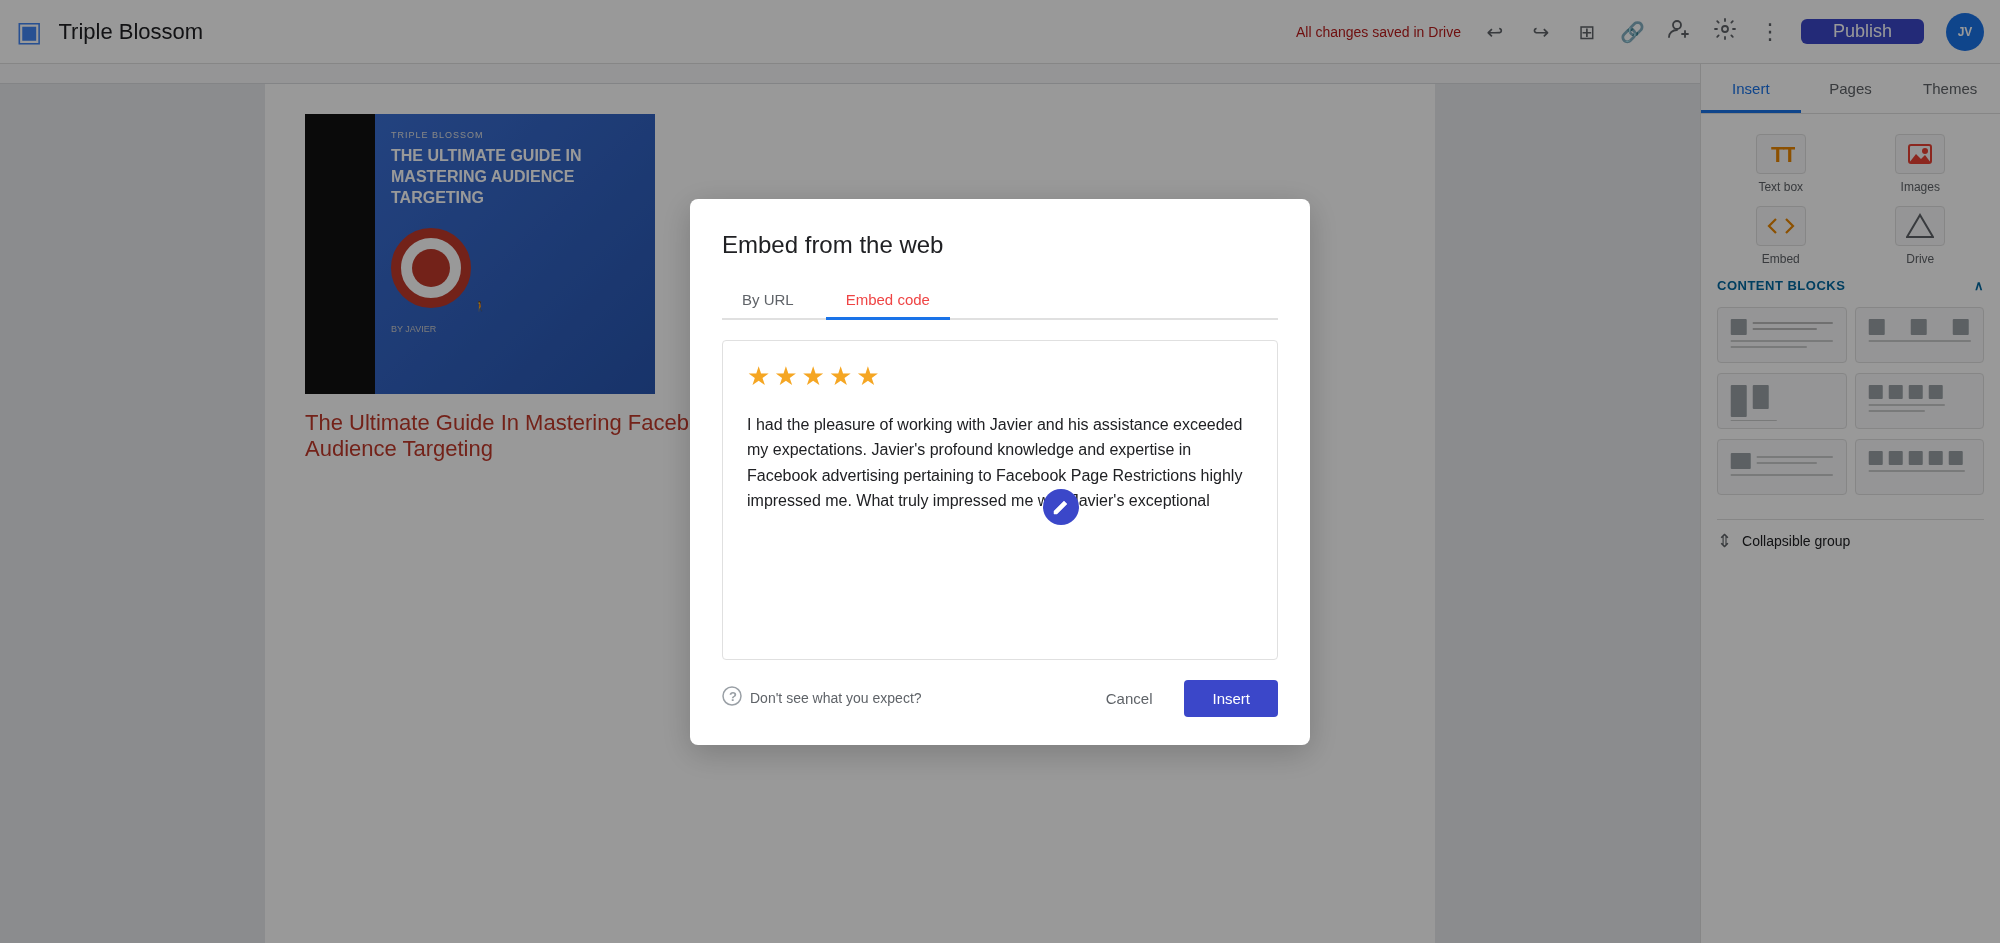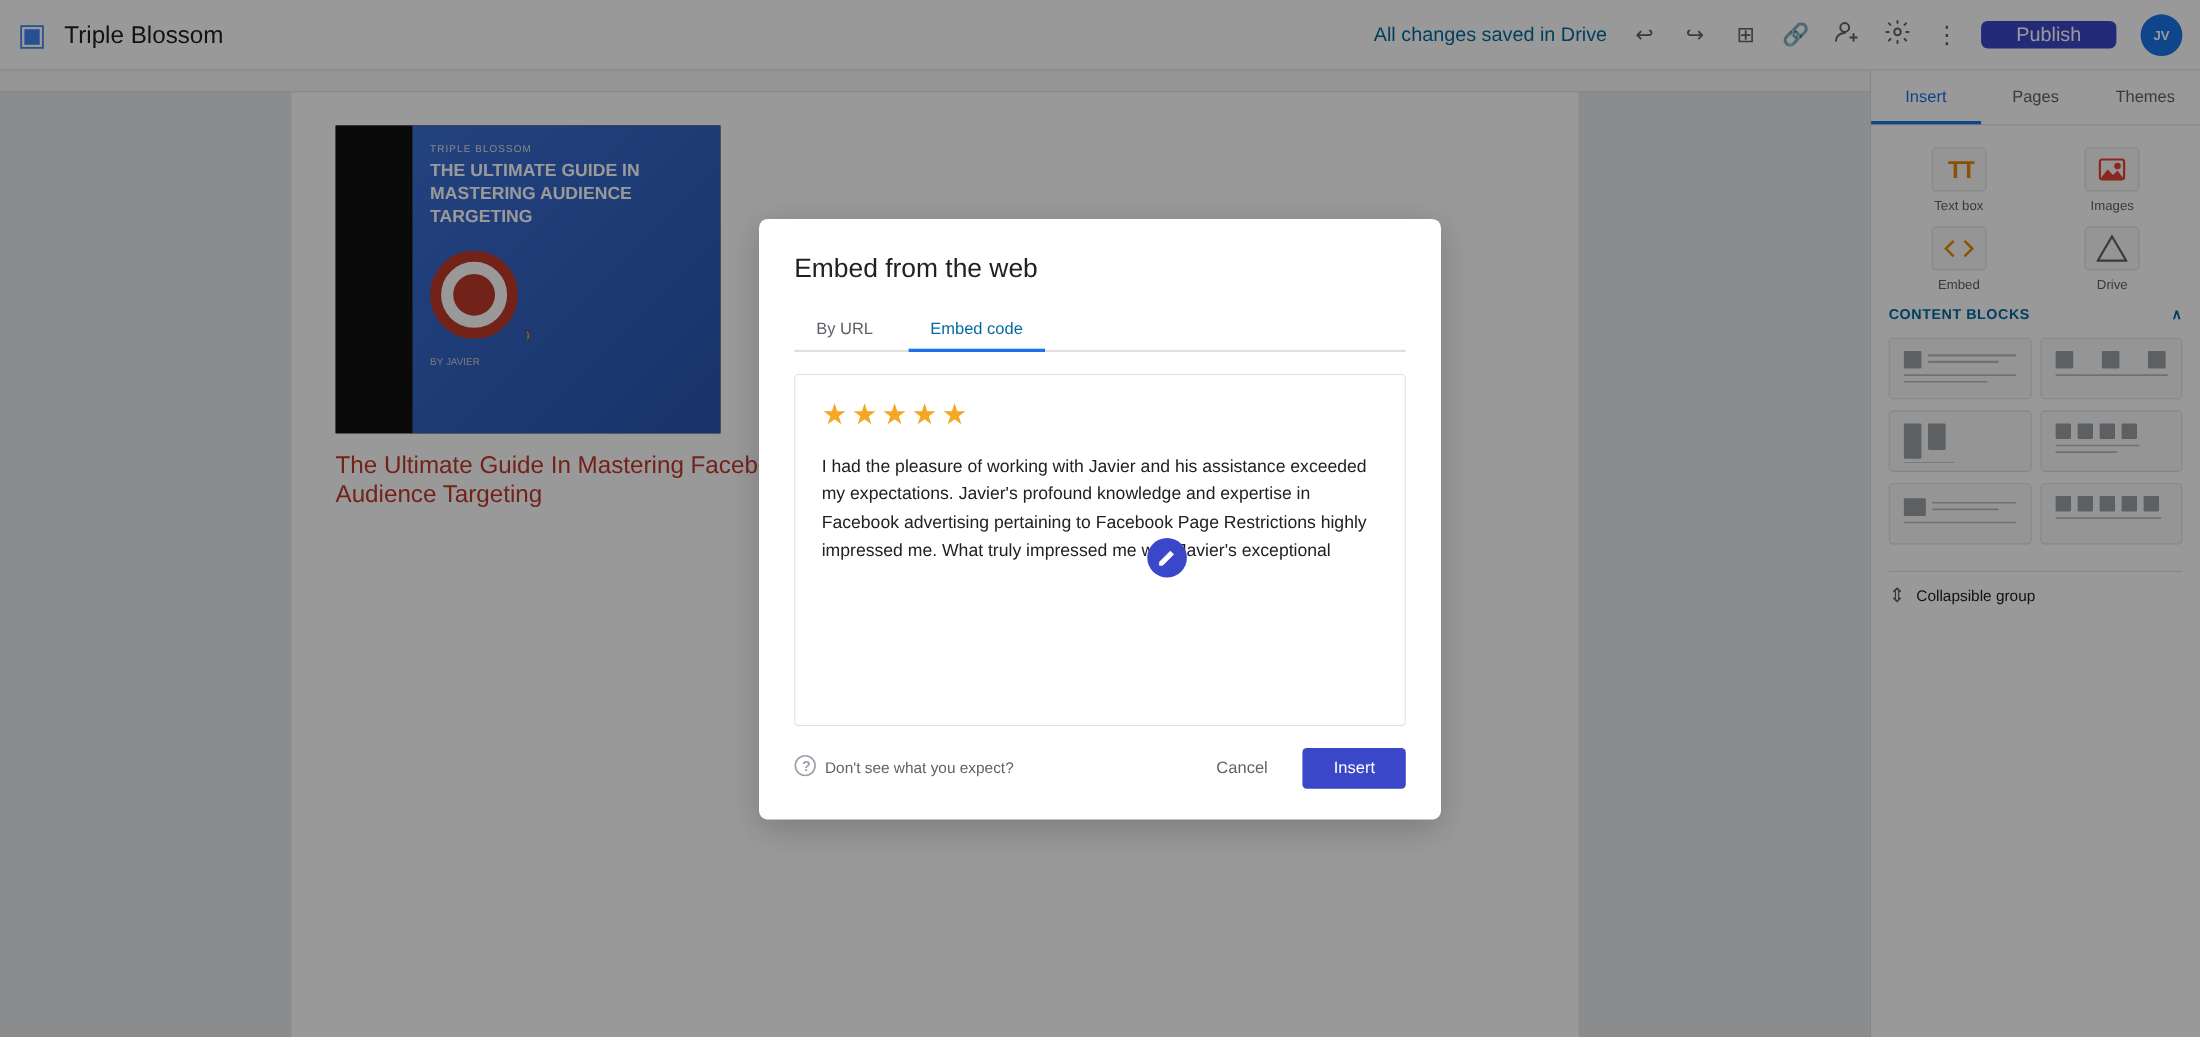--- a/index.html
+++ b/index.html
@@ -6,21 +6,21 @@
     body { font-family: 'Arial', sans-serif; background: #f1f3f4; overflow: hidden; width: 2000px; height: 943px; }
 
     
     .topbar {
       display: flex; align-items: center; height: 64px;
       background: #fff; border-bottom: 1px solid #e0e0e0;
       padding: 0 16px; gap: 12px; position: relative; z-index: 10;
     }
     .topbar-logo { color: #4285f4; font-size: 28px; margin-right: 4px; }
     .topbar-title { font-size: 22px; color: #202124; flex: 1; }
-    .topbar-status { font-size: 18px; color: #0369a1; margin-right: 8px; }
+    .topbar-status { font-size: 14px; color: #b91c1c; margin-right: 8px; }
     .topbar-icons { display: flex; align-items: center; gap: 18px; margin-right: 8px; }
     .topbar-icon { font-size: 20px; color: #5f6368; cursor: pointer; width: 28px; text-align: center; }
     .topbar-more { font-size: 22px; color: #5f6368; cursor: pointer; margin-right: 8px; }
     .publish-btn {
       background: #3b47c9; color: #fff; font-size: 18px; font-weight: 500;
       border: none; border-radius: 6px; padding: 2px 32px; cursor: pointer;
     }
     .avatar {
       width: 38px; height: 38px; border-radius: 50%;
       background: #1a73e8; color: #fff; display: flex; align-items: center;
@@ -120,21 +120,21 @@
       background: #fff; border-radius: 8px; width: 620px;
       box-shadow: 0 8px 32px rgba(0,0,0,0.2);
       padding: 32px 32px 28px 32px; position: relative;
     }
     .modal-title { font-size: 24px; color: #202124; margin-bottom: 24px; }
     .modal-tabs { display: flex; border-bottom: 2px solid #e0e0e0; margin-bottom: 20px; gap: 12px; }
     .modal-tab {
       padding: 8px 20px 10px 20px; font-size: 15px; cursor: pointer;
       color: #5f6368; position: relative; border: none; background: none;
     }
-    .modal-tab.active { color: #0369a1; }
+    .modal-tab.active { color: #ef4444; }
     .modal-tab.active::after {
       content: ''; position: absolute; bottom: -2px; left: 0; right: 0;
       height: 3px; background: #1a73e8;
     }
     .embed-preview-box {
       border: 1px solid #e0e0e0; border-radius: 4px; height: 320px;
       overflow-y: scroll; padding: 20px 24px; position: relative;
       background: #fff; margin-bottom: 20px;
     }
     .embed-stars { color: #f5a623; font-size: 26px; letter-spacing: 4px; margin-bottom: 20px; }

